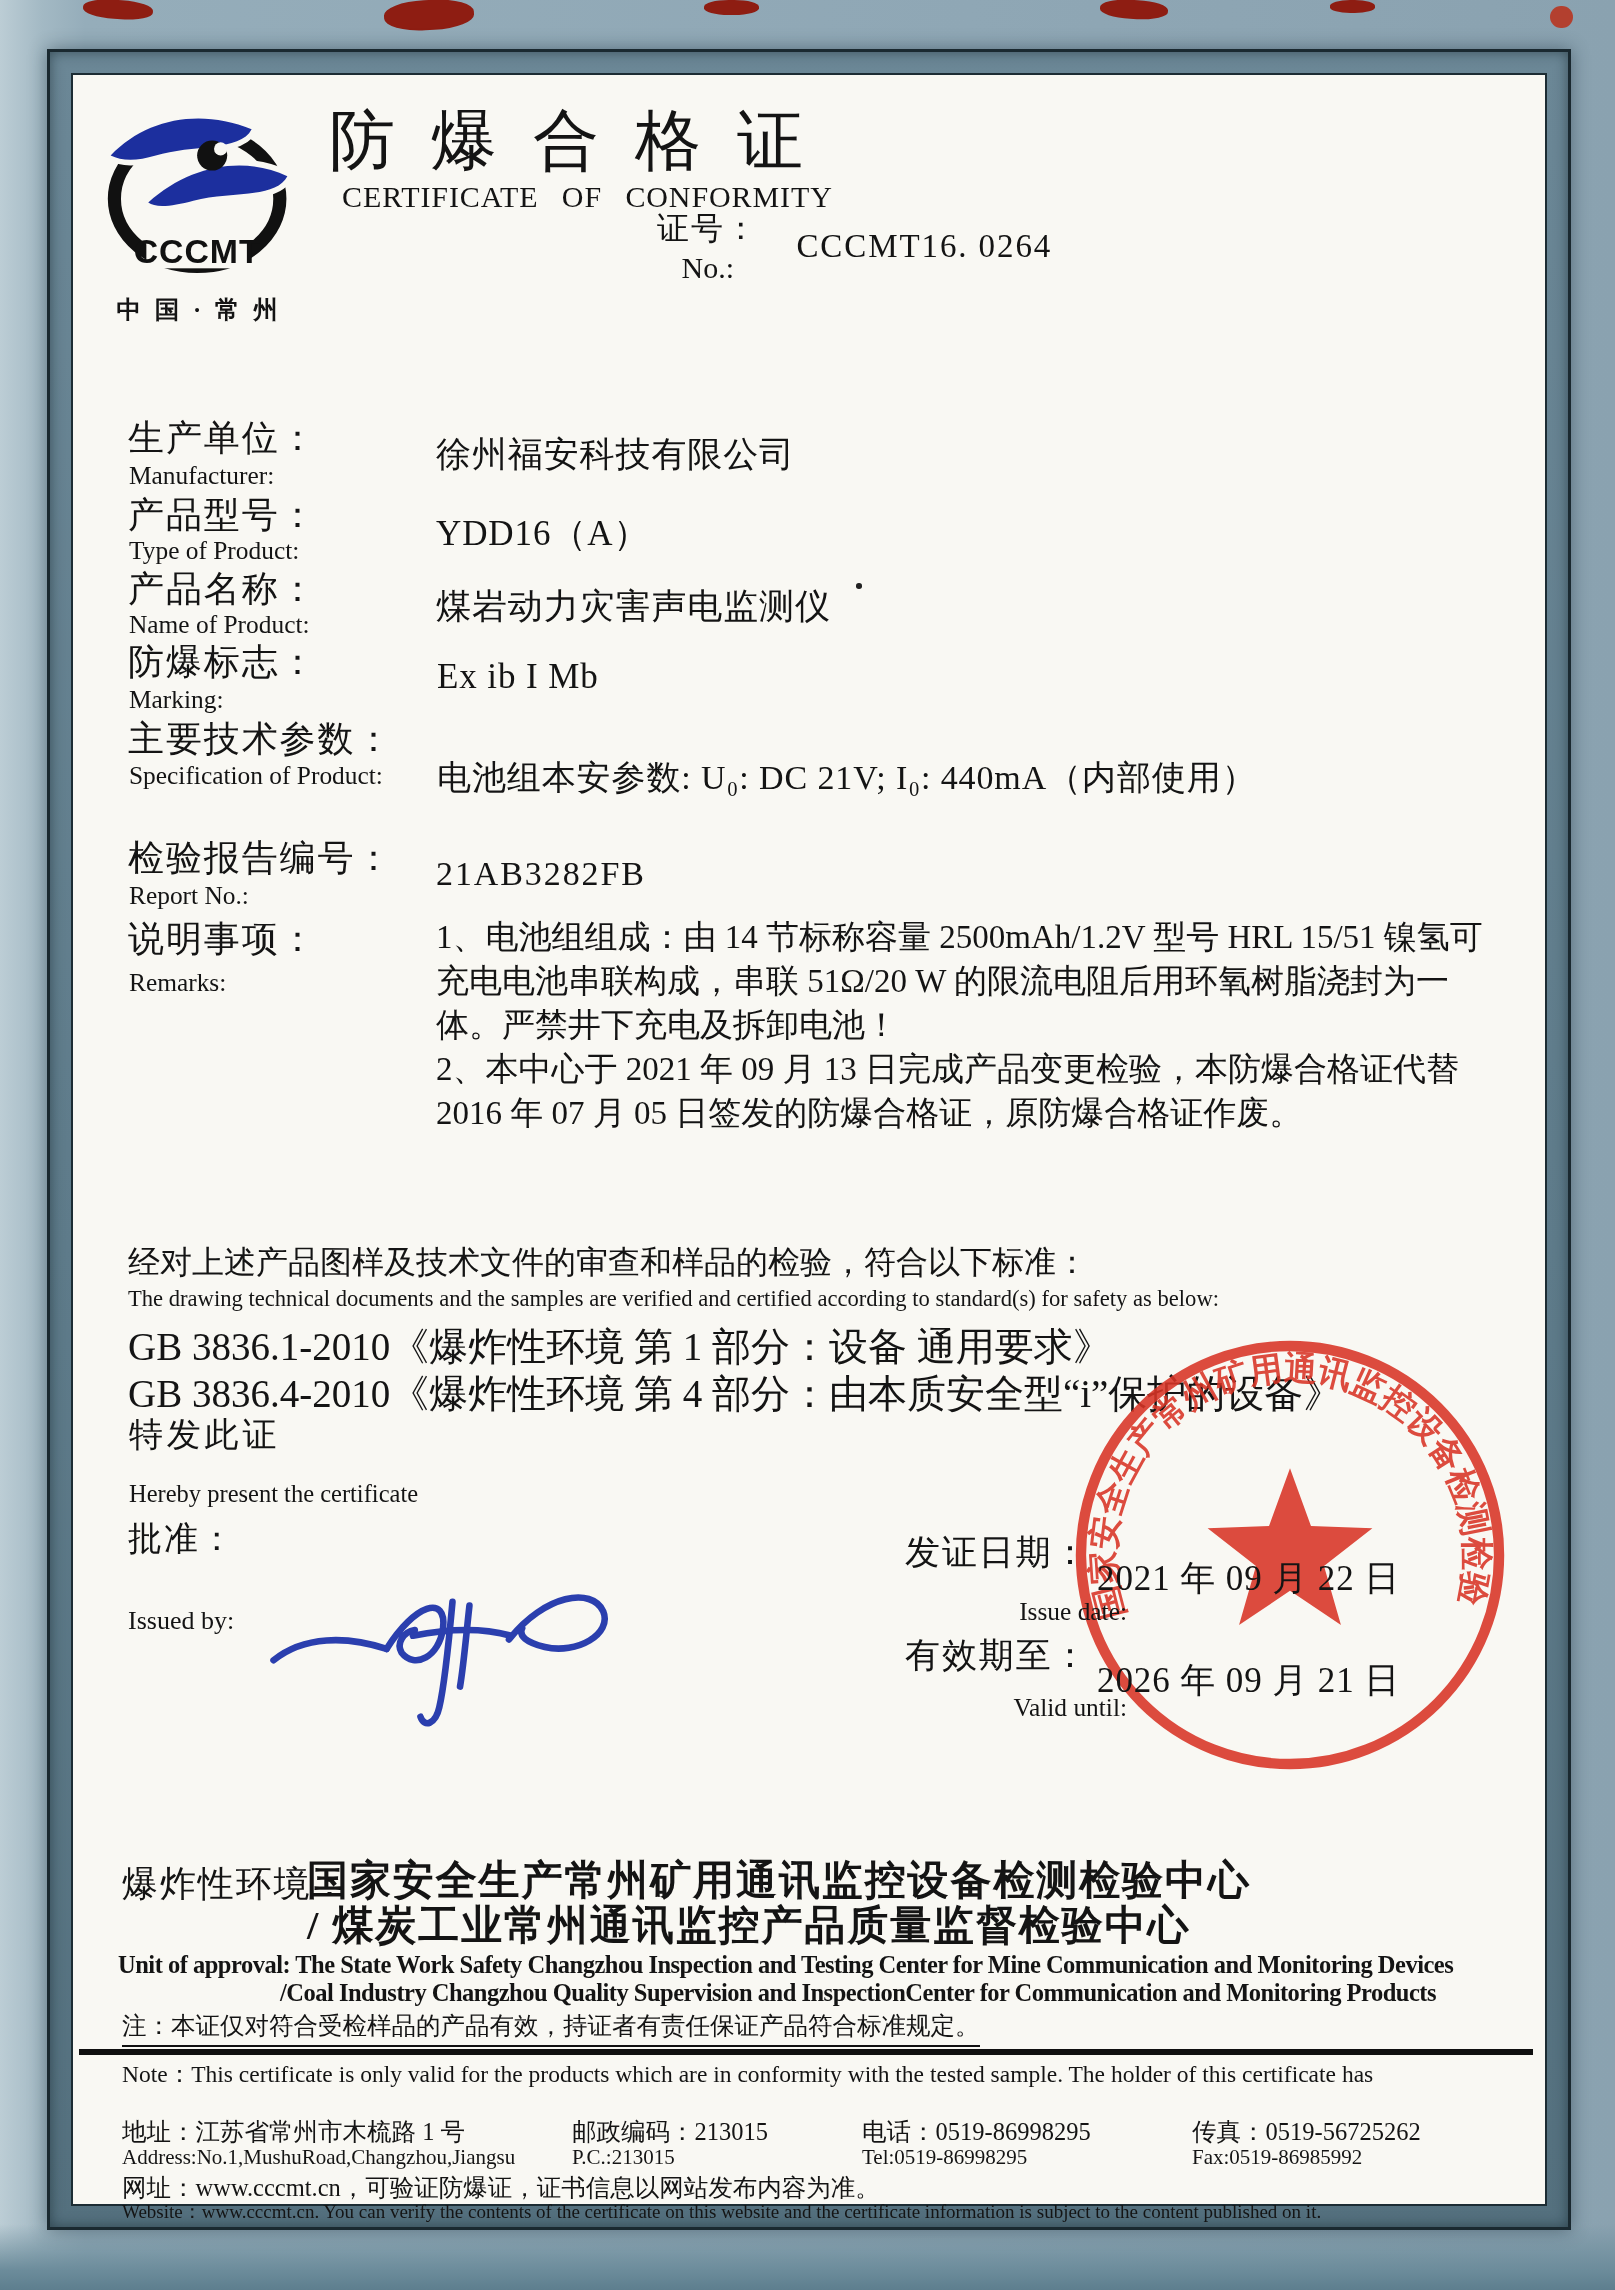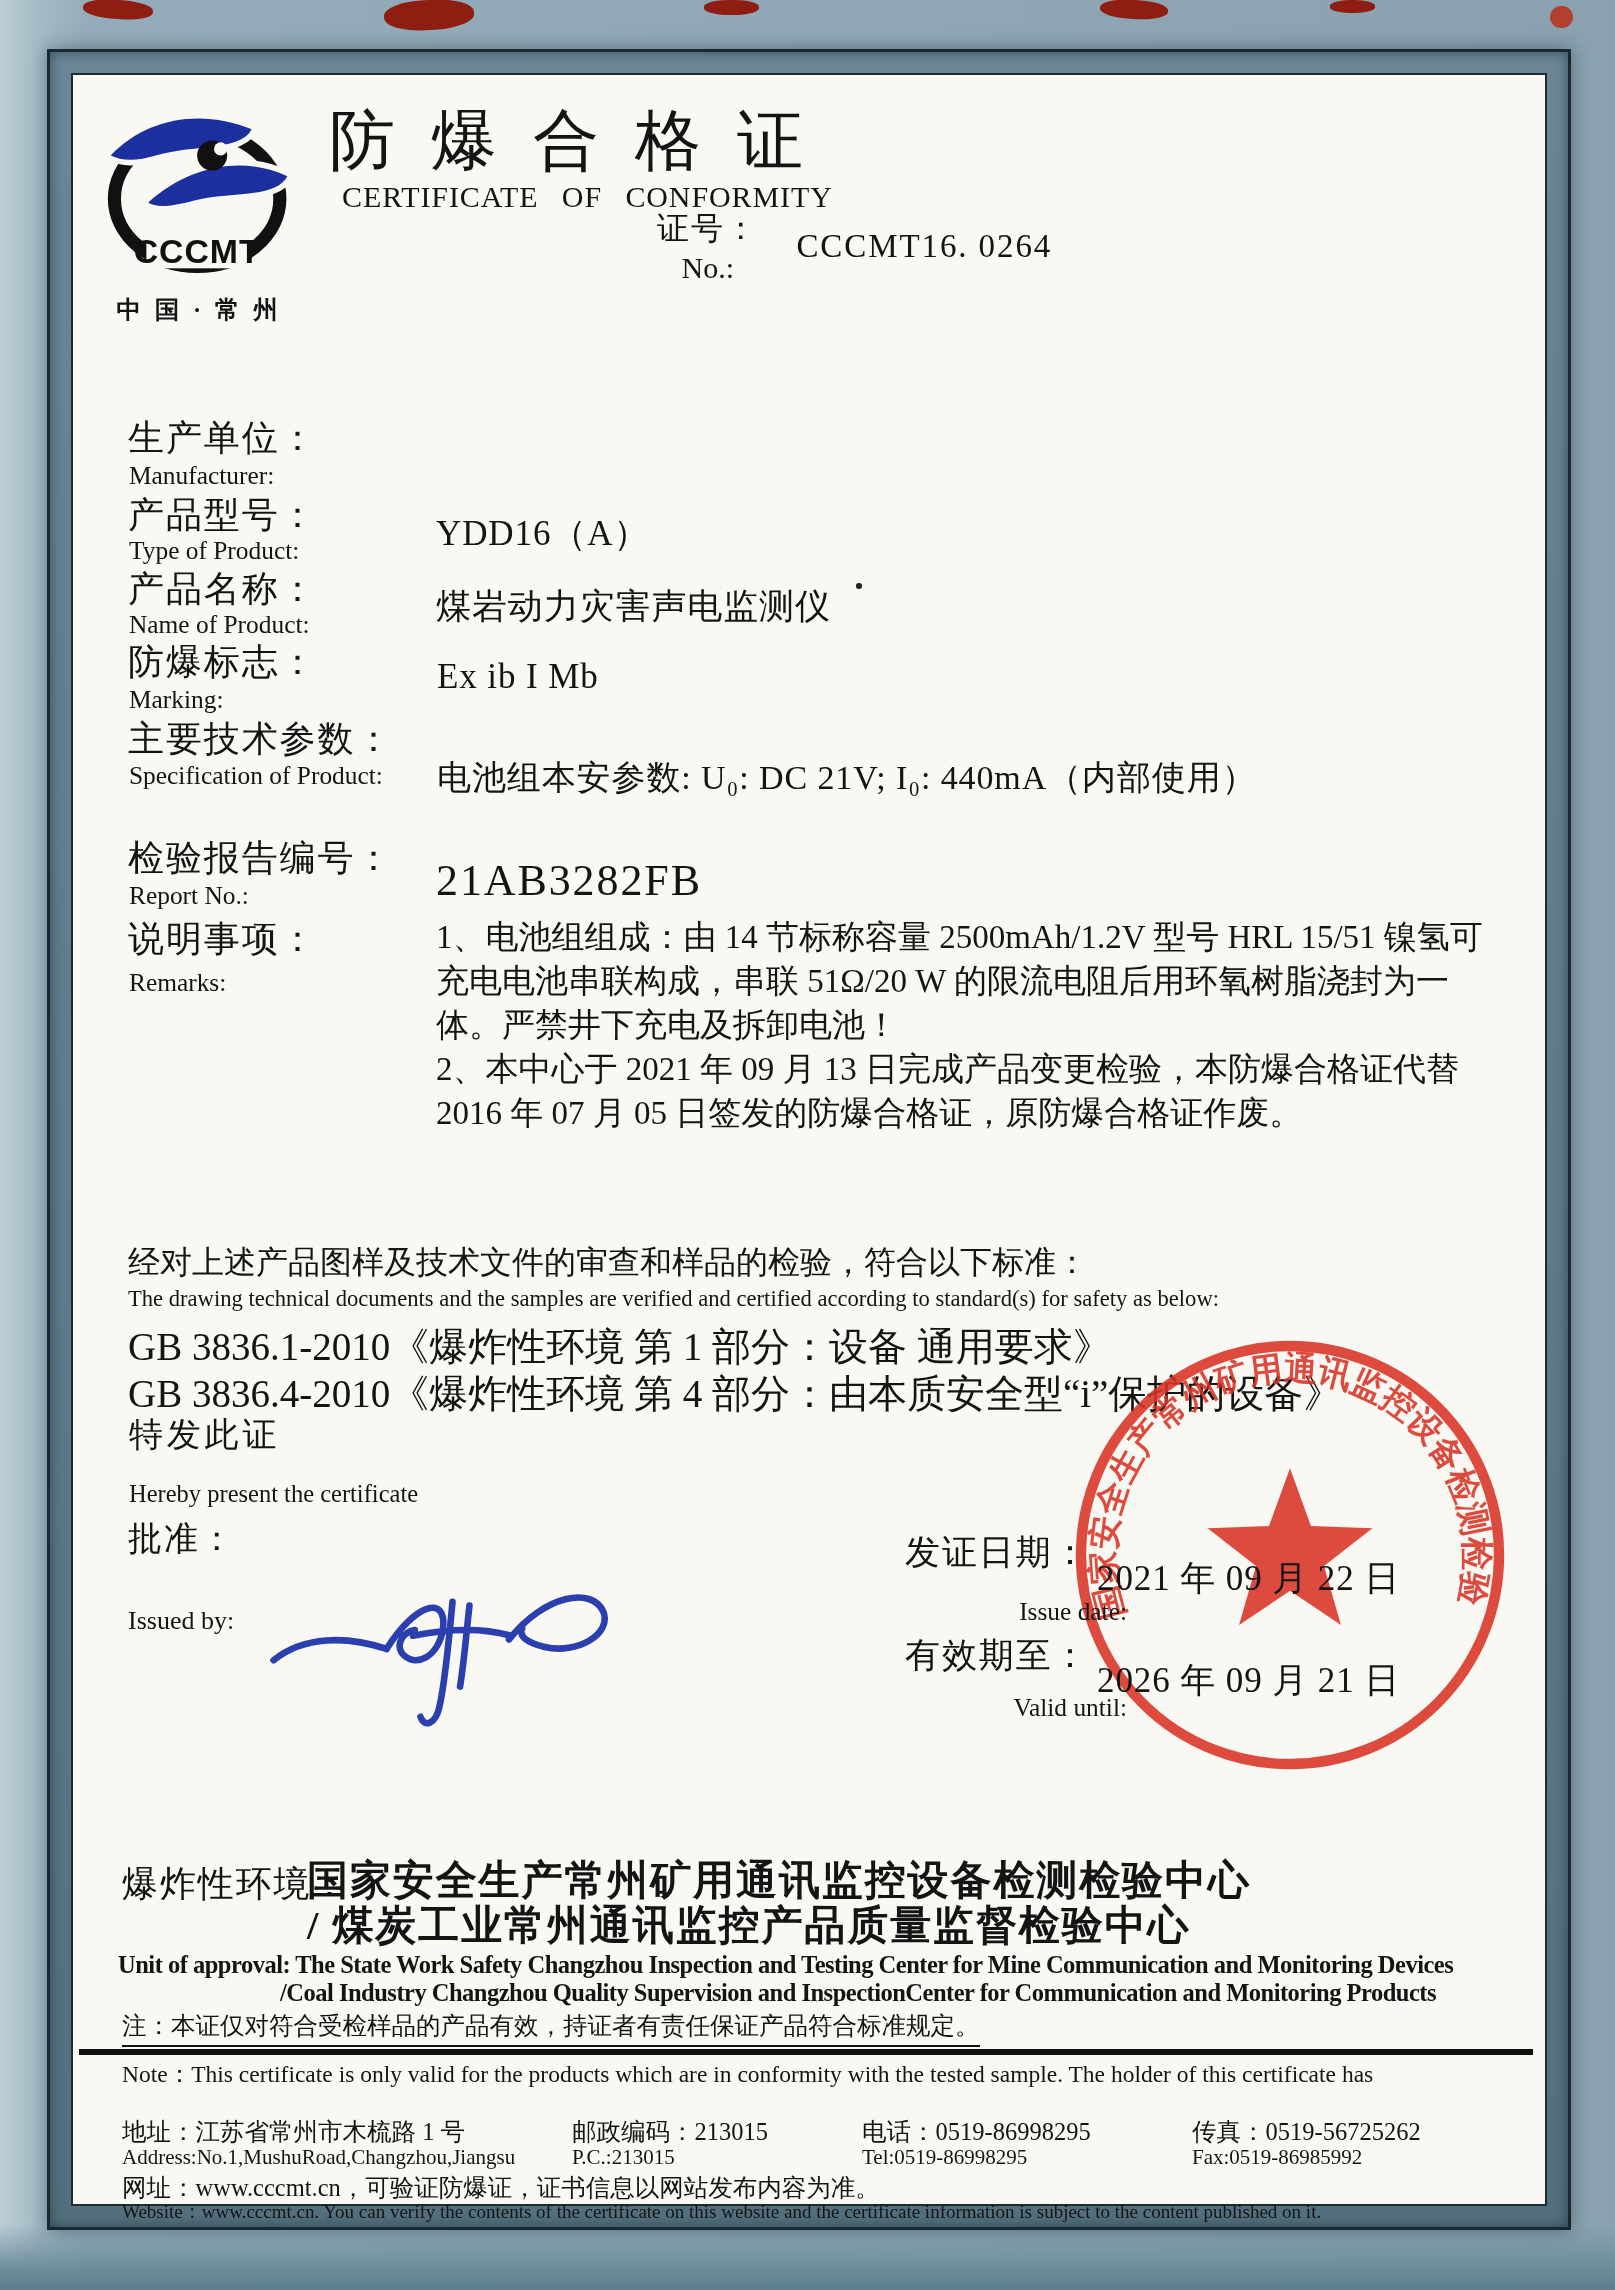--- a/index.html
+++ b/index.html
@@ -20,21 +20,21 @@
   }
   .paper{
     position:absolute;left:21px;top:21px;right:21px;bottom:21px;
     background:#f9f8f3;border:2.8px solid #1c2c33;box-sizing:border-box;
   }
   .paper-inner{position:absolute;left:0;top:0;right:0;bottom:0;}
   
   .zh-label{font-size:36px;letter-spacing:1.9px;}
   .en-label{font-size:25.4px;}
   .value{font-size:35px;letter-spacing:0.9px;}
-  .mono-val{font-size:44px;letter-spacing:1.9px;}
+  .mono-val{font-size:34px;letter-spacing:1.9px;}
   .title-zh{font-size:66px;letter-spacing:36px;font-weight:400;white-space:nowrap;}
   .title-en{font-size:30px;word-spacing:15px;letter-spacing:0.9px;}
   .remarks{white-space:pre;line-height:44px;font-size:33px;}
   .std-zh{font-size:32px;text-align:right;}
   .std-en{font-size:22.6px;}
   .gb-line{font-size:39px;}
   .issuer-zh{font-size:41px;font-weight:bold;letter-spacing:1.9px;}
   .issuer-en{font-size:24.5px;font-weight:bold;letter-spacing:-0.5px;}
   .foot-zh{font-size:24.5px;}
   .foot-en{font-size:21px;}
@@ -76,20 +76,21 @@
   <div class="abs" style="left:584px;top:132px;">
     <div style="display:inline-block;text-align:center;vertical-align:middle;">
       <div class="zh-label" style="font-size:32px;">证号：</div>
       <div style="font-size:30px;">No.:</div>
     </div>
     <div class="mono-val" style="display:inline-block;vertical-align:middle;margin-left:34px;font-size:33px;">CCCMT16. 0264</div>
   </div>
 
   <div class="abs zh-label" style="left:55px;top:339px;">生产单位：</div>
   <div class="abs en-label" style="left:56px;top:386px;">Manufacturer:</div>
+  <div class="abs value" style="left:363px;top:356px;">徐州福安科技有限公司</div>
 
   <div class="abs zh-label" style="left:55px;top:416px;">产品型号：</div>
   <div class="abs en-label" style="left:56px;top:461px;">Type of Product:</div>
   <div class="abs value" style="left:363px;top:435px;">YDD16（A）</div>
 
   <div class="abs zh-label" style="left:55px;top:490px;">产品名称：</div>
   <div class="abs en-label" style="left:56px;top:535px;">Name of Product:</div>
   <div class="abs value" style="left:363px;top:508px;">煤岩动力灾害声电监测仪</div>
   <div class="abs" style="left:783px;top:508px;width:5.6px;height:5.6px;background:#222;border-radius:50%;"></div>
 

